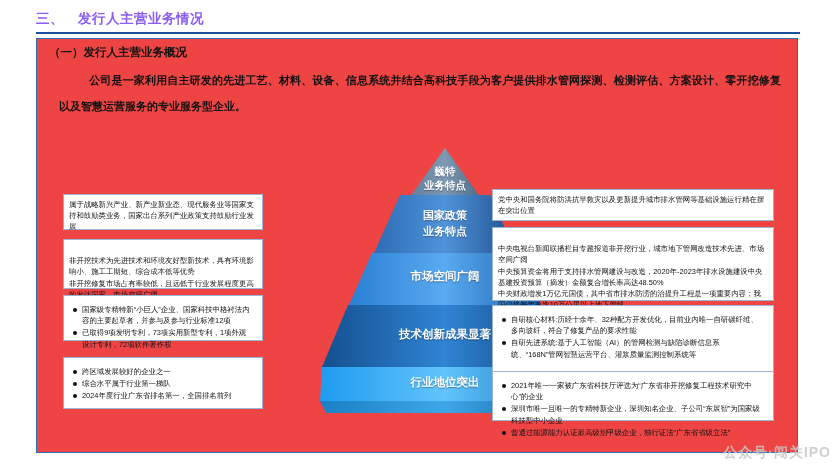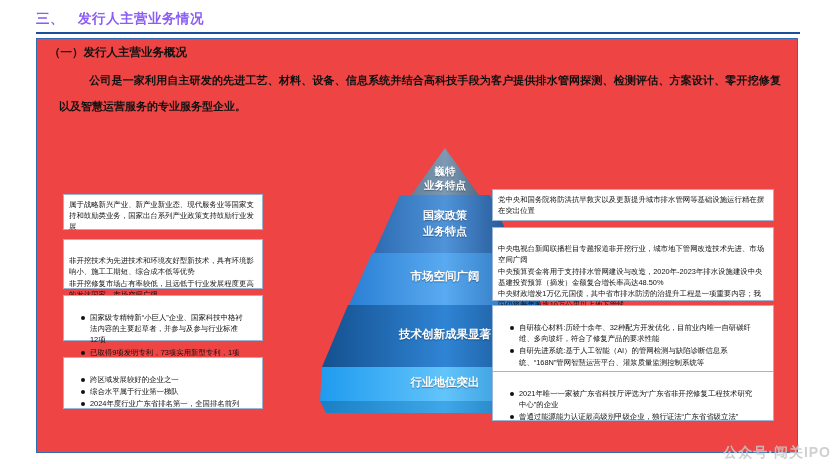--- a/index.html
+++ b/index.html
@@ -48,21 +48,21 @@
     color:#fff;font-weight:bold;z-index:5;
     text-shadow:0 1px 1px rgba(0,0,0,.35);
   }
 
   
   .box{
     position:absolute;background:#ffffff;border:1px solid #9bb6d4;
     box-sizing:border-box;font-size:7.4px;line-height:11.2px;
     color:#111;padding:4px 5px;
   }
-  .box ul{margin:12px;padding:0;list-style:none;}
+  .box ul{margin:4px;padding:0;list-style:none;}
   .box li{position:relative;padding-left:9px;margin:0 0 1px 0;}
   .box li:before{
     content:"";position:absolute;left:0;top:4px;width:4px;height:4px;
     border-radius:50%;background:#111;
   }
   .box p{margin:0 0 1px 0;}
 
   
   .watermark{
     position:absolute;right:4px;bottom:2px;
@@ -214,20 +214,21 @@
     <div class="box" style="left:455px;top:266px;width:282px;height:72px;">
       <ul>
         <li>自研核心材料:历经十余年、32种配方开发优化，目前业内唯一自研碳纤维、多向玻纤，符合了修复产品的要求性能</li>
         <li>自研先进系统:基于人工智能（AI）的管网检测与缺陷诊断信息系统、“168N”管网智慧运营平台、灌浆质量监测控制系统等</li>
       </ul>
     </div>
 
     <div class="box" style="left:455px;top:332px;width:282px;height:50px;">
       <ul>
         <li>2021年唯一一家被广东省科技厅评选为“广东省非开挖修复工程技术研究中心”的企业</li>
+        <li>深圳市唯一且唯一的专精特新企业，深圳知名企业、子公司“东展智”为国家级科技型中小企业</li>
         <li>曾通过能源能力认证最高级别甲级企业，独行证法“广东省省级立法”</li>
       </ul>
     </div>
 
   </div>
 
   <div class="watermark">公众号·闯关IPO</div>
 </div>
 
 </body></html>

